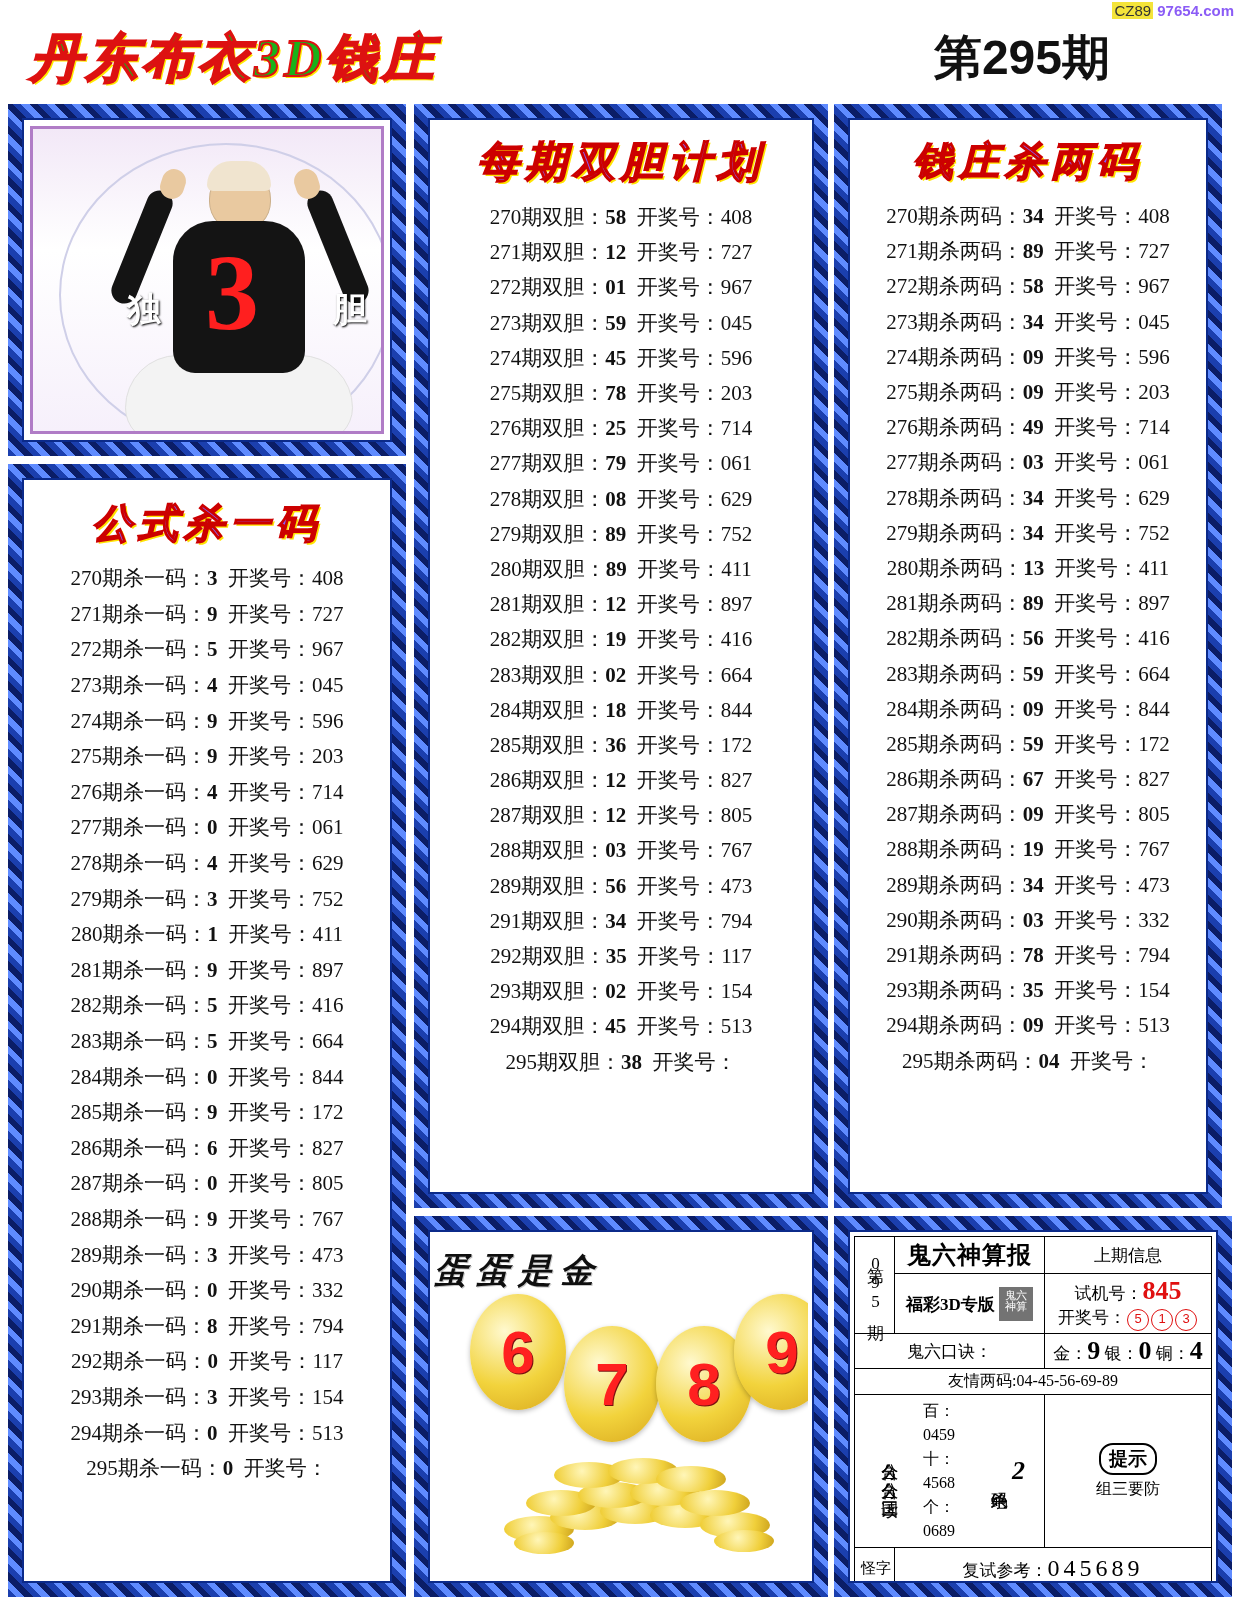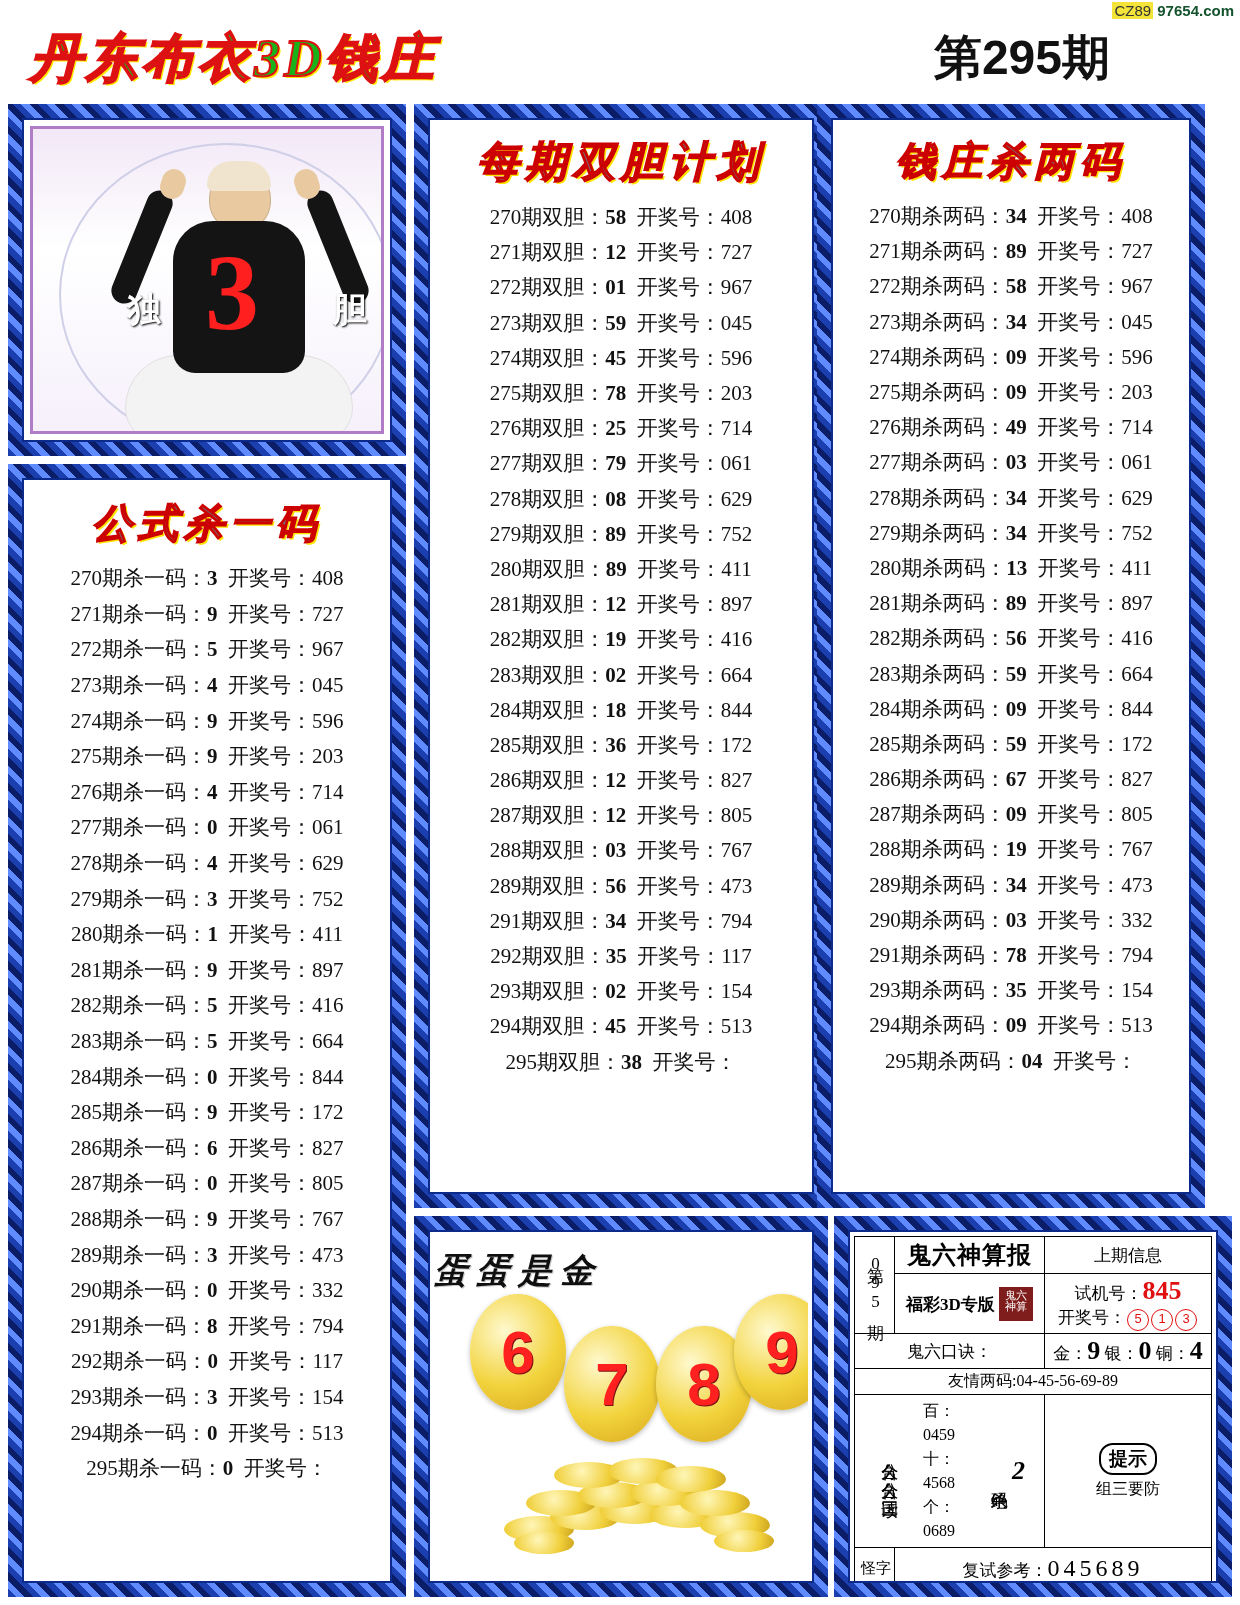--- a/index.html
+++ b/index.html
@@ -12,21 +12,21 @@
   }
   .page{position:relative;width:1240px;height:1605px;box-sizing:border-box;}
 
   
   .watermark{
     position:absolute;top:2px;right:6px;
     font-size:15px;font-family:"Liberation Sans",sans-serif;
     color:#444;
   }
   .watermark .cz{background:#f4e43a;color:#333;padding:0 2px;}
-  .watermark .num{color:#14532d;font-weight:bold;}
+  .watermark .num{color:#8b5cf6;font-weight:bold;}
 
   
   .header{position:absolute;top:18px;left:0;width:1240px;height:72px;}
   .logo{
     position:absolute;left:30px;top:6px;
     font-family:"Liberation Serif",serif;
     font-size:52px;font-weight:bold;font-style:italic;
     color:#19b219;
     -webkit-text-stroke:2px #d11; 
     letter-spacing:4px;
@@ -84,31 +84,31 @@
     text-shadow:1px 1px 2px #000;
   }
   .du{left:94px;}
   .dan{left:300px;}
 
   
   #p-kill1{left:8px;top:464px;width:398px;height:1133px;}
   
   #p-double{left:414px;top:104px;width:414px;height:1104px;}
   
-  #p-kill2{left:817px;top:104px;width:388px;height:1104px;}
+  #p-kill2{left:834px;top:104px;width:388px;height:1104px;}
   
   #p-gold{left:414px;top:1216px;width:414px;height:381px;}
   
   #p-ghost{left:834px;top:1216px;width:398px;height:381px;}
 
   .title{
     text-align:center;
     font-family:"Liberation Serif",serif;
     font-weight:bold;font-style:italic;
-    color:#737373;
+    color:#8b5cf6;
     -webkit-text-stroke:1.5px #c00;
     text-shadow:2px 2px 0 #ffe400;
     letter-spacing:6px;
   }
   #t-kill1{font-size:40px;margin-top:16px;}
   #t-double{font-size:42px;margin-top:14px;}
   #t-kill2{font-size:40px;margin-top:14px;}
 
   .rows{margin-top:10px;}
   .row{
@@ -156,21 +156,21 @@
   .v-text{writing-mode:vertical-rl;text-orientation:upright;line-height:1.1;font-size:17px;}
   .gt-title{font-size:24px;font-weight:bold;letter-spacing:1px;}
   .gt-sub{font-size:17px;font-weight:bold;}
   .red{color:#e01010;}
   .ball{
     display:inline-block;width:20px;height:20px;border-radius:50%;
     border:1.5px solid #e01010;color:#e01010;font-size:13px;line-height:18px;
     text-align:center;margin:0 1px;font-family:"Liberation Sans",sans-serif;
   }
   .stamp{
-    display:inline-block;width:34px;height:34px;background:#7f1d1d;color:#fff;
+    display:inline-block;width:34px;height:34px;background:#737373;color:#fff;
     font-size:11px;line-height:11px;padding:3px 1px;box-sizing:border-box;
     font-family:"Liberation Sans",sans-serif;
   }
   .bignum{font-size:26px;font-weight:bold;}
   .tip-box{border:2px solid #000;border-radius:14px;padding:1px 8px;display:inline-block;font-size:19px;font-weight:bold;}
   .sig{font-size:15px;}
 </style>
 </head>
 <body>
 

